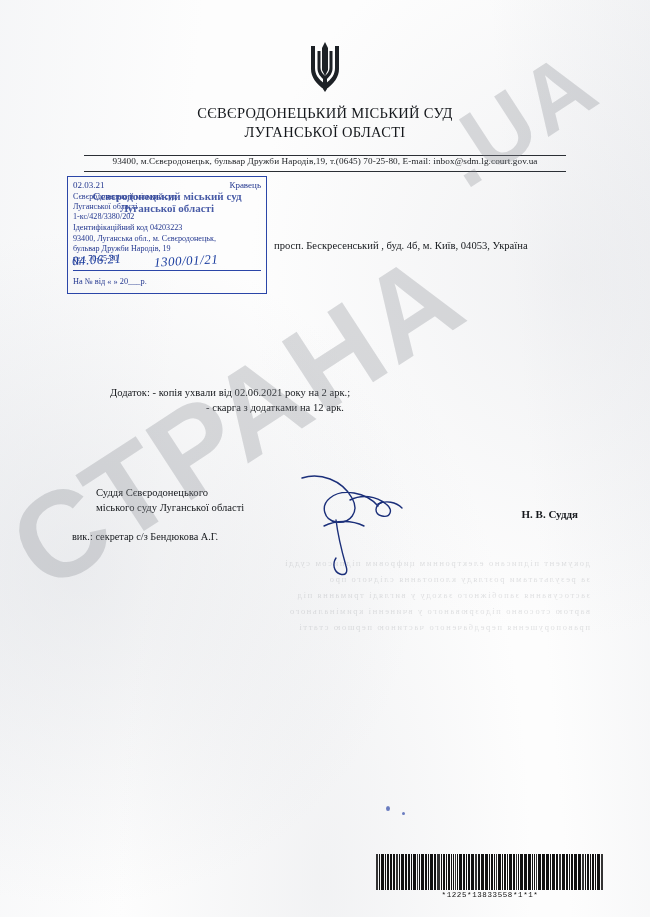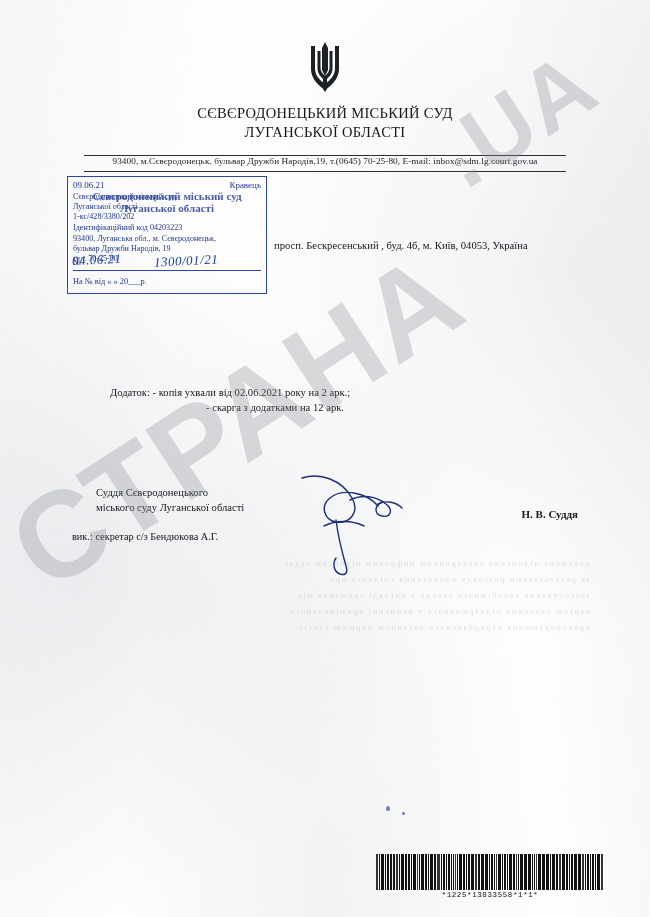--- a/index.html
+++ b/index.html
@@ -361,21 +361,21 @@
   </div>
 
   <hr class="rule">
   <div class="contact-line">93400, м.Сєвєродонецьк, бульвар Дружби Народів,19, т.(0645) 70-25-80, E-mail: inbox@sdm.lg.court.gov.ua</div>
   <hr class="rule-bottom">
 
 </div>
 
 <div class="stamp">
   <div class="row1">
-    <span>09.06.21</span>
+    <span>02.03.21</span>
     <span>Кравець</span>
   </div>
   <div class="mid">Сєвєродонецький міський суд</div>
   <div>Луганської області</div>
   <div>1-кс/428/3380/202</div>
   <div class="ident">Ідентифікаційний код 04203223</div>
   <div class="addr">93400, Луганська обл., м. Сєвєродонецьк,</div>
   <div>бульвар Дружби Народів, 19</div>
   <div>тел. 70-25-80</div>
 

